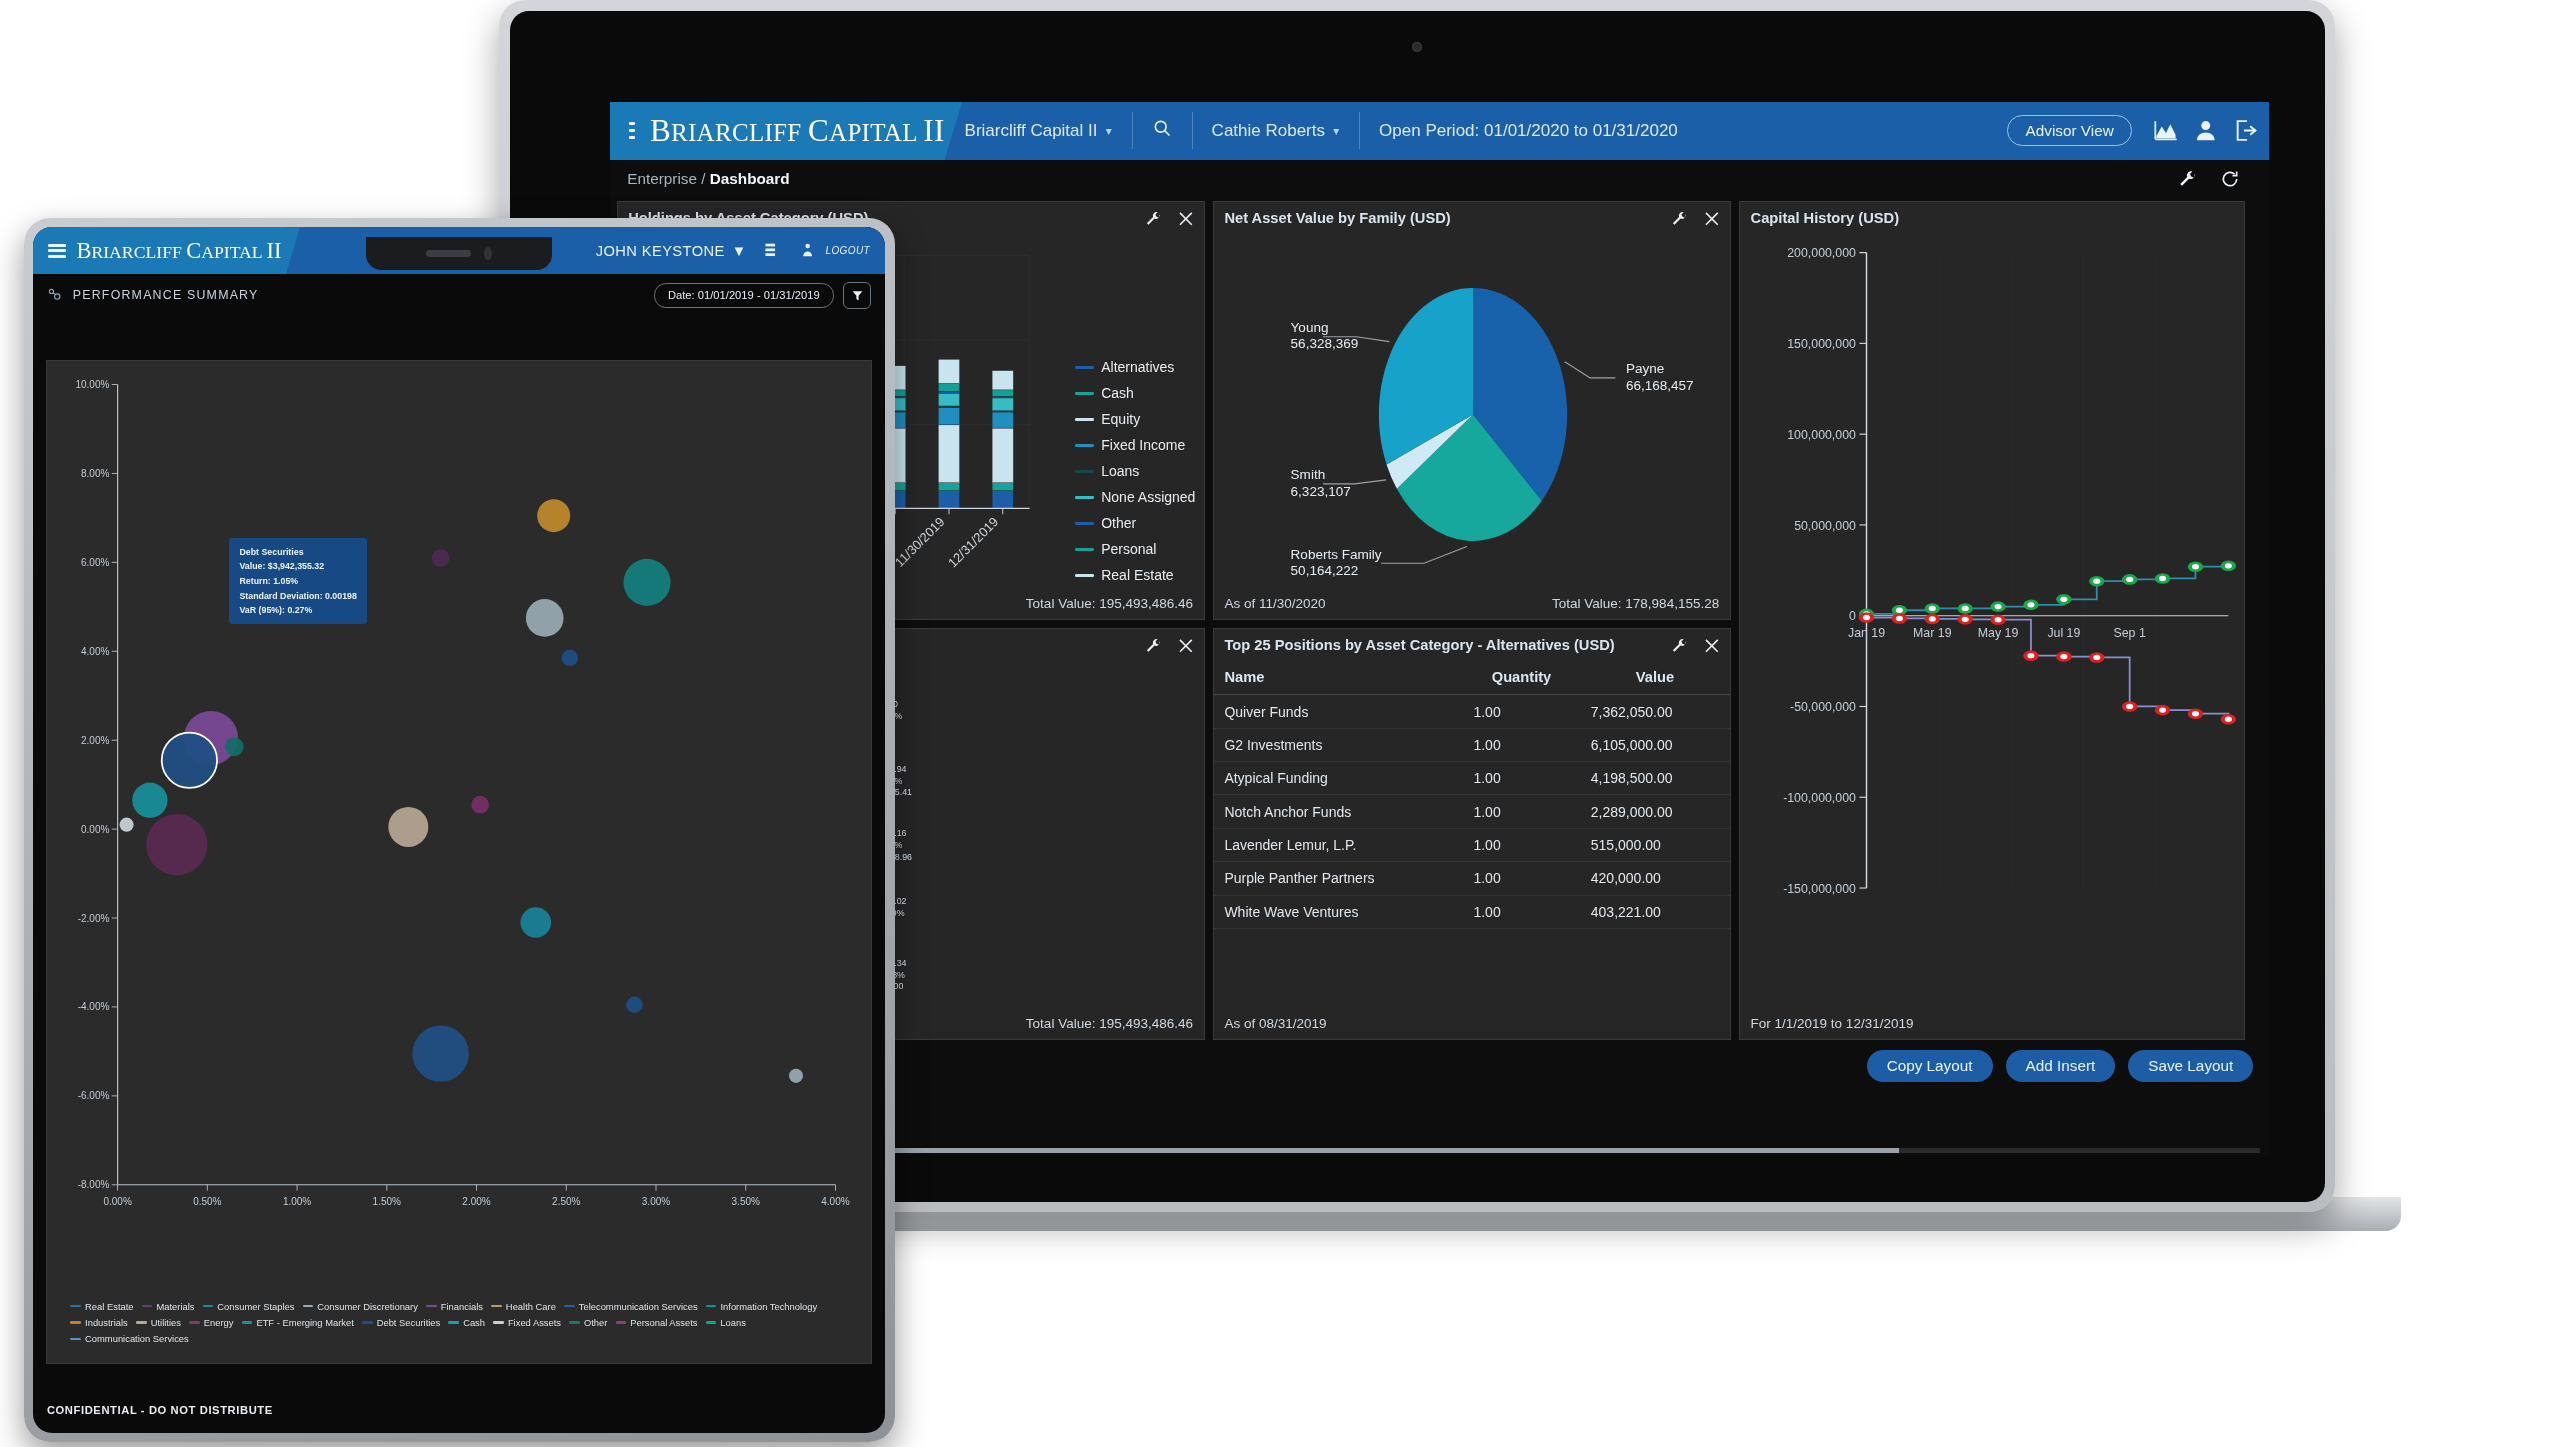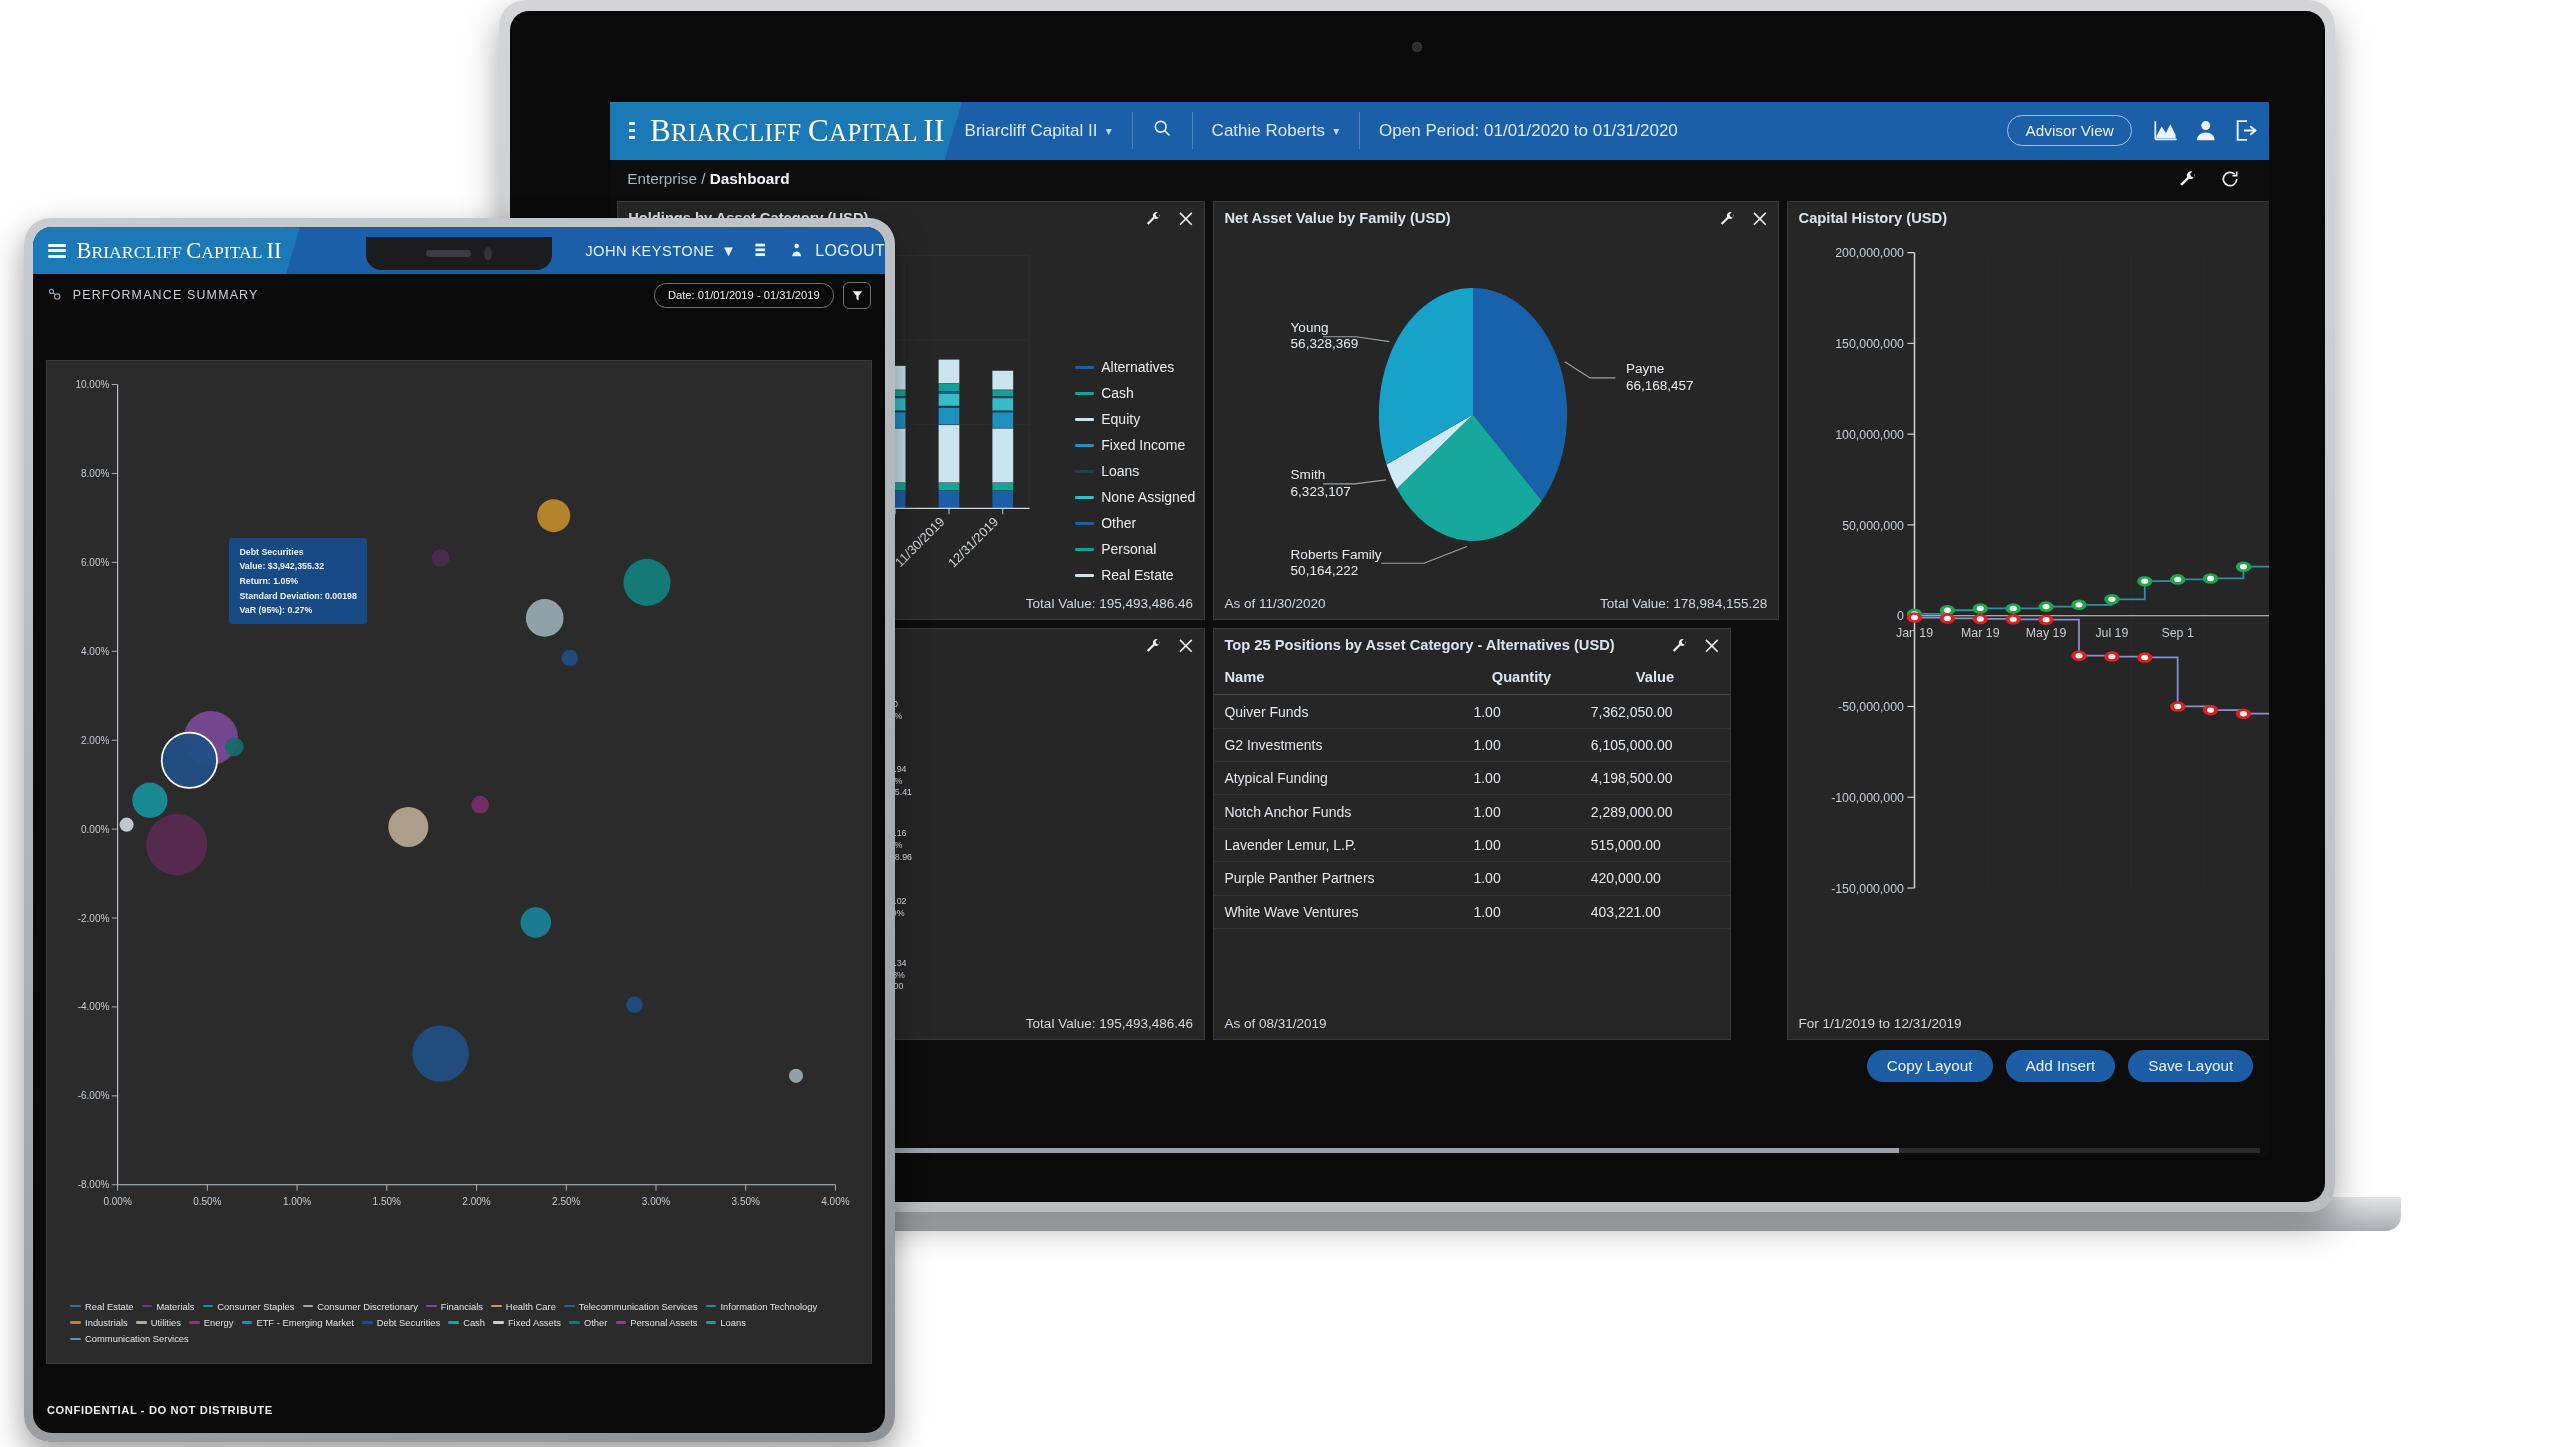--- a/index.html
+++ b/index.html
@@ -105,21 +105,21 @@
         gap:10.6px; padding-left:15.3px; position:relative; }
   .tbrand:after{ content:""; position:absolute; right:-14px; top:0; width:14px; height:100%;
         background:#1b79b5; clip-path:polygon(0 0,100% 0,0 100%); }
   .thamb { width:17.7px; }
   .thamb span{ display:block; height:2.9px; background:#eef4fa; margin:2.4px 0; border-radius:1.2px; }
   .tbrandtxt { color:#fff; font-family:"Liberation Serif", serif; font-size:17.7px; white-space:nowrap; }
   .tbrandtxt .cap{ font-size:22.4px; }
   .tuser { margin-left:auto; color:#e9f1f9; font-size:14.7px; letter-spacing:0.4px;
         display:flex; align-items:center; gap:7px; padding-right:4.7px; }
   .ticn { padding:0 10.6px; }
-  .tlogout { color:#e9f1f9; font-size:16px; letter-spacing:0.4px; padding-right:0; }
+  .tlogout { color:#e9f1f9; font-size:10px; letter-spacing:0.4px; padding-right:15px;font-style:italic; }
   .tsub { height:42px; display:flex; align-items:center; padding:0 14px; background:#0a0a0a; }
   .tsubtxt { color:#c9d2db; font-size:12.4px; letter-spacing:1.2px; margin-left:10.6px; }
   .tdate { margin-left:auto; border:0.6px solid #6b737b; border-radius:11.8px; color:#e6edf4;
         font-size:11.2px; padding:5.3px 13px; }
   .tfilter { margin-left:9.4px; border:0.6px solid #6b737b; border-radius:5.9px; width:28px;
         height:27px; display:flex; align-items:center; justify-content:center; }
   .tchart { position:absolute; left:13px; right:13px; top:133px; bottom:69px;
         background:#2b2b2b; border:0.6px solid #3a3a3a; }
   .tfoot { position:absolute; left:14px; bottom:16.5px; color:#e9eef3; font-size:11.2px;
         letter-spacing:0.6px; font-weight:700; }
@@ -432,21 +432,21 @@
                     </svg>
                 </div>
                 <div class="p-foot">
                   <span class="r">Total Value: 195,493,486.46</span>
                 </div>
               </div>
             </div>
 
             <div class="col">
 
-              <div class="panel" style="width:566px;height:419px;">
+              <div class="panel" style="width:518px;height:419px;">
                 <div class="p-head">
                   <div class="p-title">Net Asset Value by Family (USD)</div>
                   <div class="p-tools">
                     <span>
                       <svg width="17.7" height="17.7" viewBox="0 0 24 24" fill="#e8eef4">
                         <path d="M21 5.5a5 5 0 0 1-6.6 6.2L6 20.1 3.9 18 12.3 9.6A5 5 0 0 1 18.5 3l-3 3 1.5 3 3 1.5 1.9-3z"></path>
                       </svg>
                     </span>
                     <span>
                       <svg width="17.7" height="17.7" viewBox="0 0 24 24" fill="none" stroke="#e8eef4" stroke-width="2.2">

